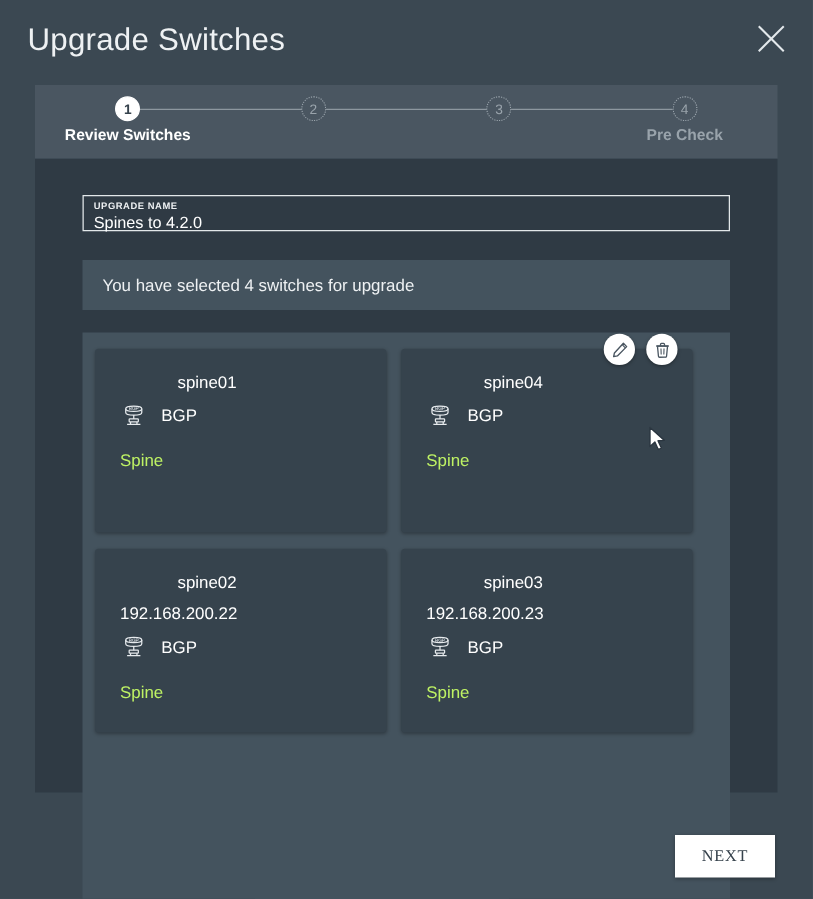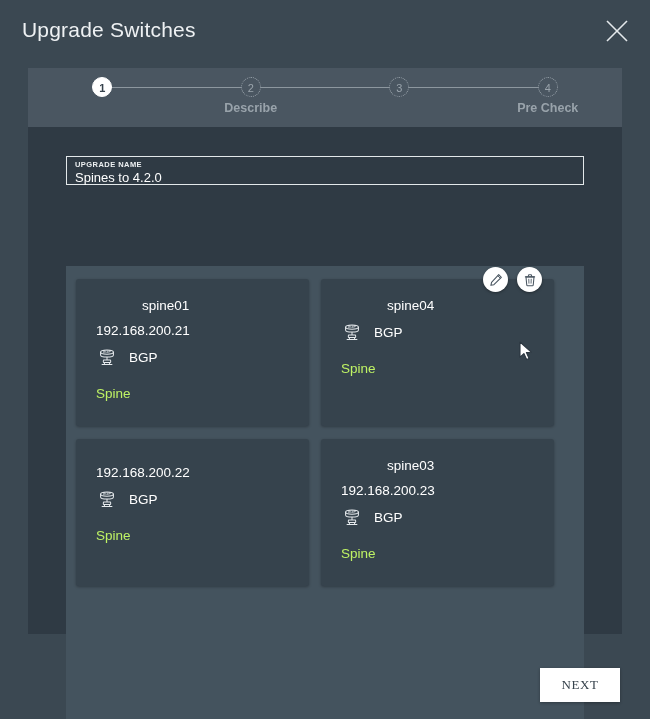--- a/index.html
+++ b/index.html
@@ -20,21 +20,21 @@
   .header {
     position: absolute;
     left: 0; top: 0;
     width: 650px;
     height: 62px;
   }
   .page-title {
     position: absolute;
     left: 22px;
     top: 18px;
-    font-size: 21px;
+    font-size: 25px;
     font-weight: 400;
     letter-spacing: 0.2px;
     color: #eef1f3;
     white-space: nowrap;
   }
   .close-btn {
     position: absolute;
     right: 16px;
     top: 14px;
     width: 34px;
@@ -281,52 +281,54 @@
       <line x1="27" y1="7" x2="7" y2="27" stroke="#e4e9ec" stroke-width="1.6"></line>
     </svg>
   </div>
 </div>
 
 <div class="stepper">
   <div class="steps-row">
     <div class="step">
       <div class="step-line"></div>
       <div class="step-circle active">1</div>
+      <div class="step-label active">Review Switches</div>
     </div>
     <div class="step">
       <div class="step-line"></div>
       <div class="step-circle inactive">2</div>
-      <div class="step-label inactive">Describe</div>
     </div>
     <div class="step">
       <div class="step-line"></div>
       <div class="step-circle inactive">3</div>
     </div>
     <div class="step">
 
       <div class="step-circle inactive">4</div>
       <div class="step-label inactive">Pre Check</div>
     </div>
   </div>
 </div>
 
 <div class="panel">
 
   <div class="name-field">
     <div class="name-label">UPGRADE NAME</div>
     <div class="name-value">Spines to 4.2.0</div>
   </div>
 
+  <div class="info-banner">
+    <span>You have selected 4 switches for upgrade</span>
+  </div>
 
   <div class="cards-wrap">
     <div class="cards-grid">
 
       <div class="switch-card">
         <div class="sw-host">spine01</div>
-        <div class="sw-ip">192.168.200.21</div>
         <div class="sw-proto-row">
           <span>
             <svg class="bgp-icon" viewBox="0 0 24 24">
               <ellipse cx="12" cy="6.6" rx="7" ry="2.3" fill="none" stroke="#e6eaed" stroke-width="1.1"></ellipse>
               <path d="M5 6.6 v3.2 a7 2.3 0 0 0 14 0 v-3.2" fill="none" stroke="#e6eaed" stroke-width="1.1"></path>
               <text x="12" y="8" font-size="4.2" fill="#e6eaed" text-anchor="middle" font-family="Liberation Sans, sans-serif">BGP</text>
               <line x1="12" y1="12.1" x2="12" y2="15.4" stroke="#e6eaed" stroke-width="1.1"></line>
               <rect x="8" y="15.4" width="8" height="2.6" rx="0.6" fill="none" stroke="#e6eaed" stroke-width="1.1"></rect>
               <line x1="6.2" y1="20.2" x2="17.8" y2="20.2" stroke="#e6eaed" stroke-width="1.1"></line>
               <line x1="9.2" y1="18" x2="9.2" y2="20.2" stroke="#e6eaed" stroke-width="1.1"></line>
@@ -369,20 +371,21 @@
               <line x1="9.2" y1="18" x2="9.2" y2="20.2" stroke="#e6eaed" stroke-width="1.1"></line>
               <line x1="14.8" y1="18" x2="14.8" y2="20.2" stroke="#e6eaed" stroke-width="1.1"></line>
             </svg>
           </span>
           <span class="sw-proto-label">BGP</span>
         </div>
         <div class="sw-role">Spine</div>
       </div>
 
       <div class="switch-card">
+        <div class="sw-host">spine02</div>
         <div class="sw-ip">192.168.200.22</div>
         <div class="sw-proto-row">
           <span>
             <svg class="bgp-icon" viewBox="0 0 24 24">
               <ellipse cx="12" cy="6.6" rx="7" ry="2.3" fill="none" stroke="#e6eaed" stroke-width="1.1"></ellipse>
               <path d="M5 6.6 v3.2 a7 2.3 0 0 0 14 0 v-3.2" fill="none" stroke="#e6eaed" stroke-width="1.1"></path>
               <text x="12" y="8" font-size="4.2" fill="#e6eaed" text-anchor="middle" font-family="Liberation Sans, sans-serif">BGP</text>
               <line x1="12" y1="12.1" x2="12" y2="15.4" stroke="#e6eaed" stroke-width="1.1"></line>
               <rect x="8" y="15.4" width="8" height="2.6" rx="0.6" fill="none" stroke="#e6eaed" stroke-width="1.1"></rect>
               <line x1="6.2" y1="20.2" x2="17.8" y2="20.2" stroke="#e6eaed" stroke-width="1.1"></line>

